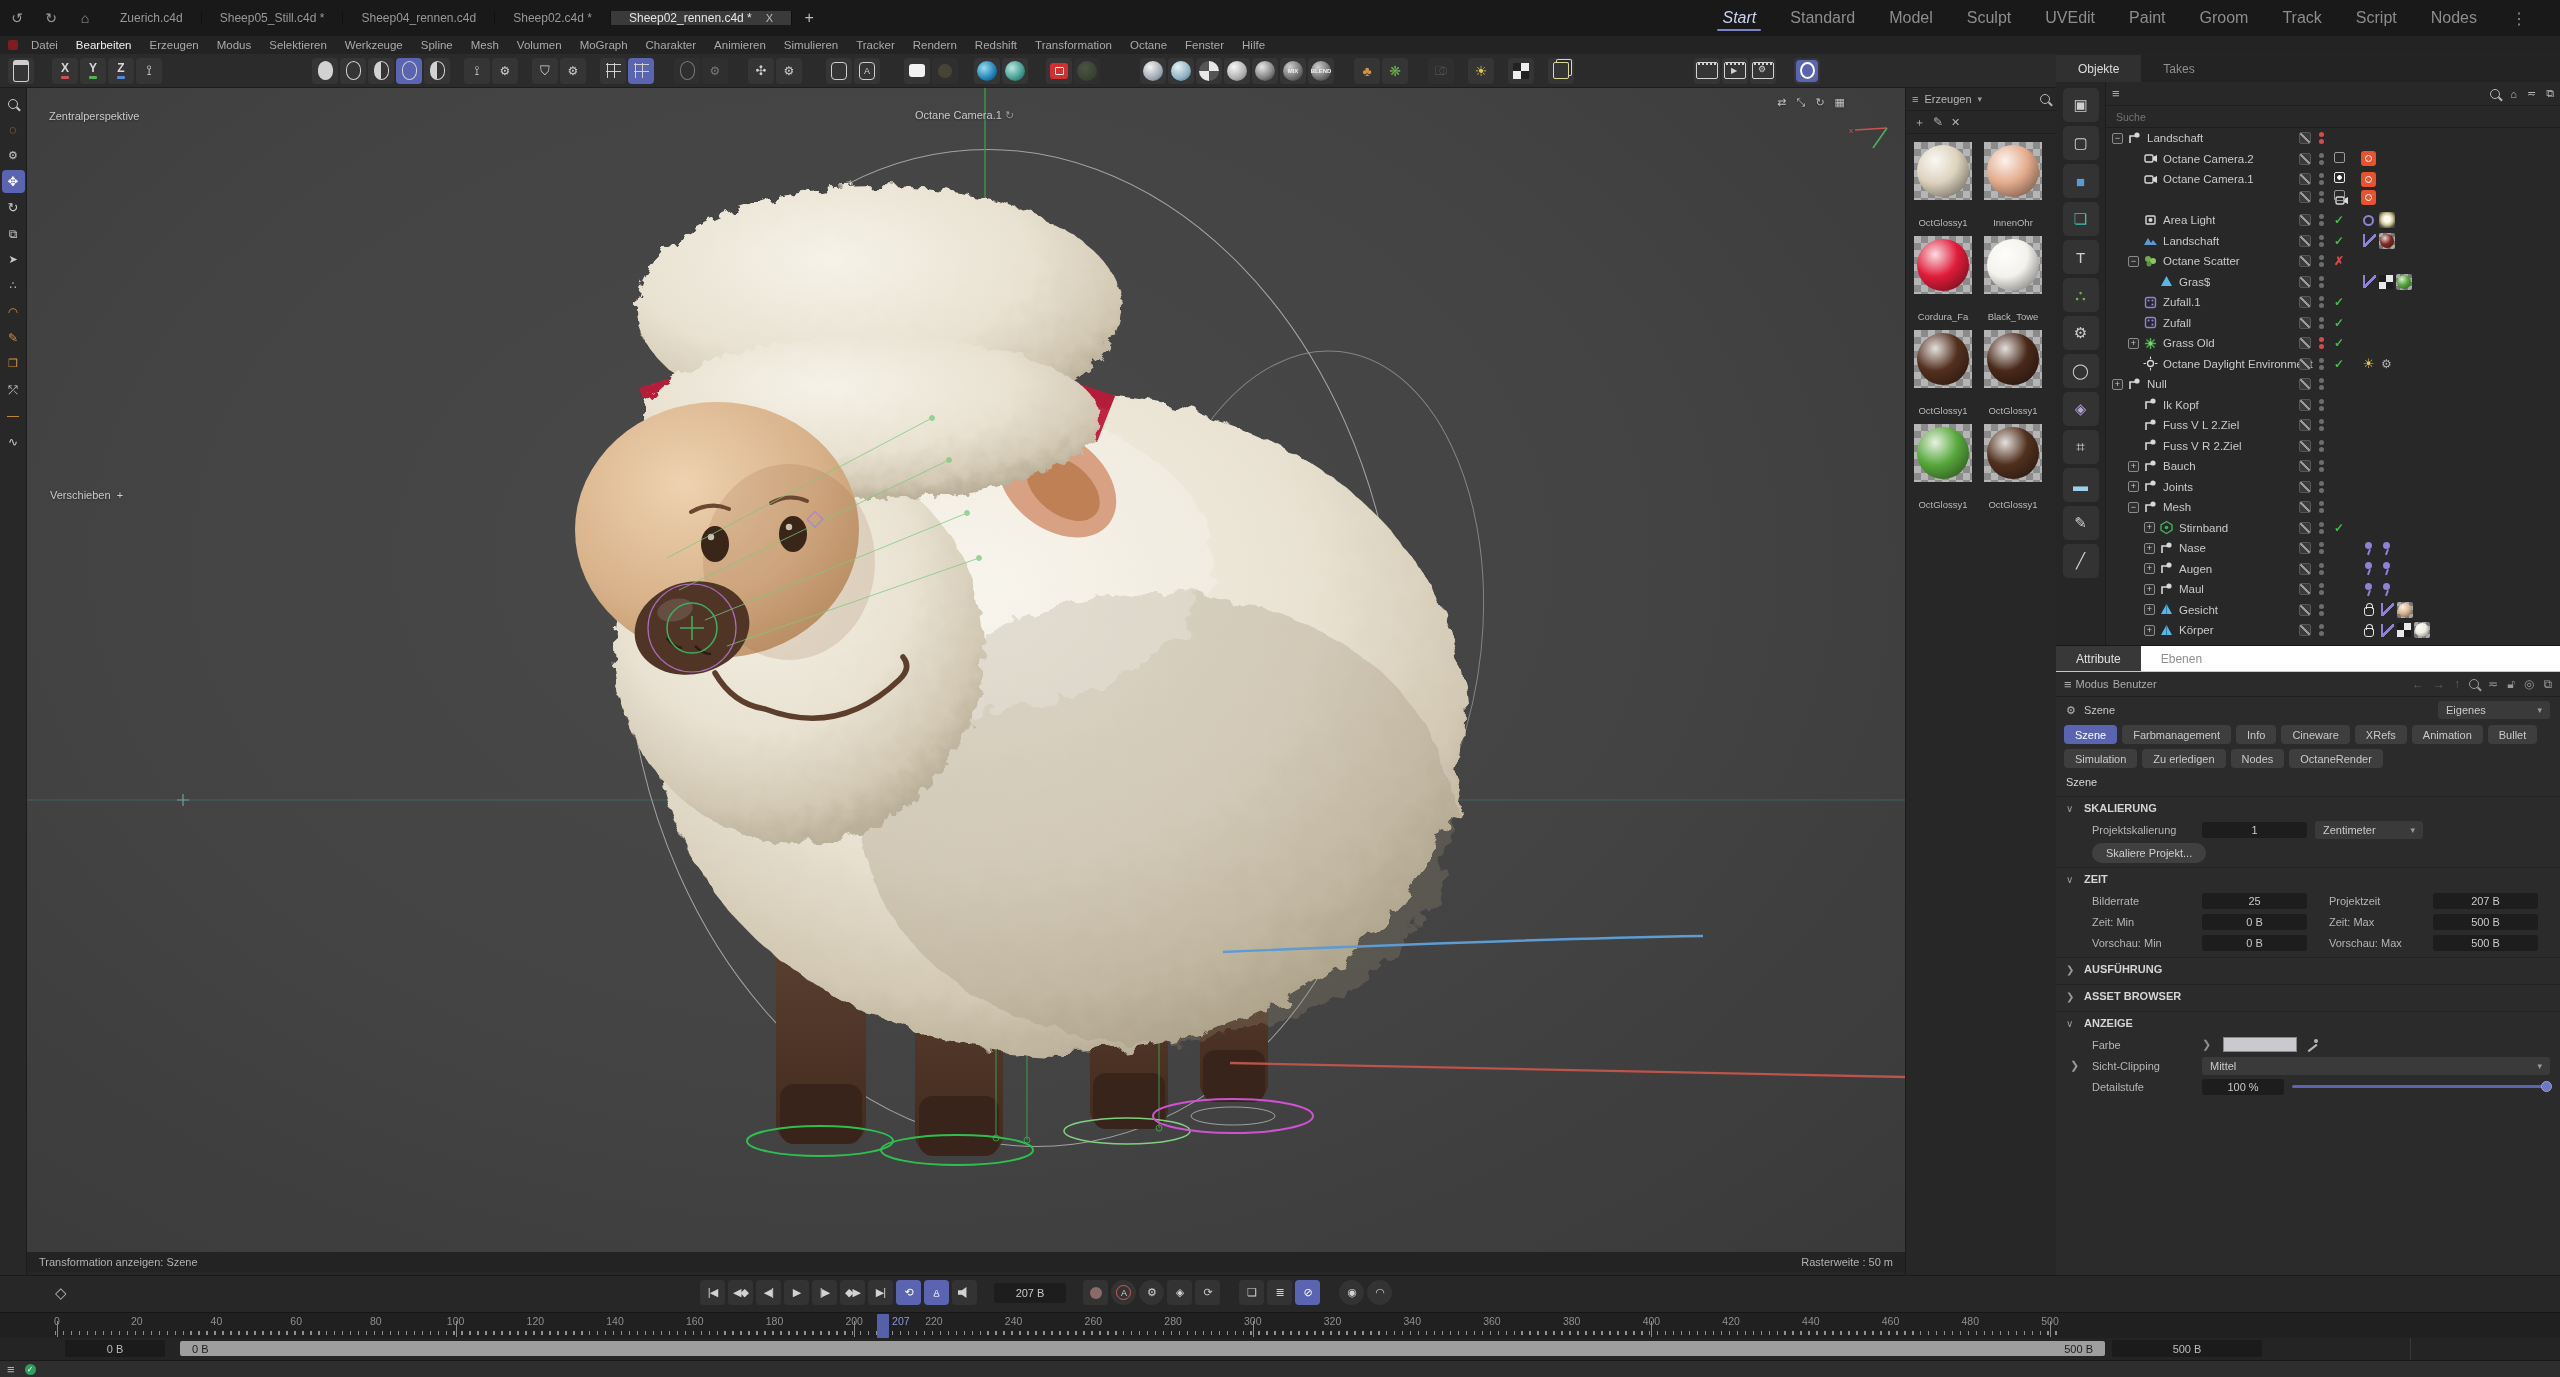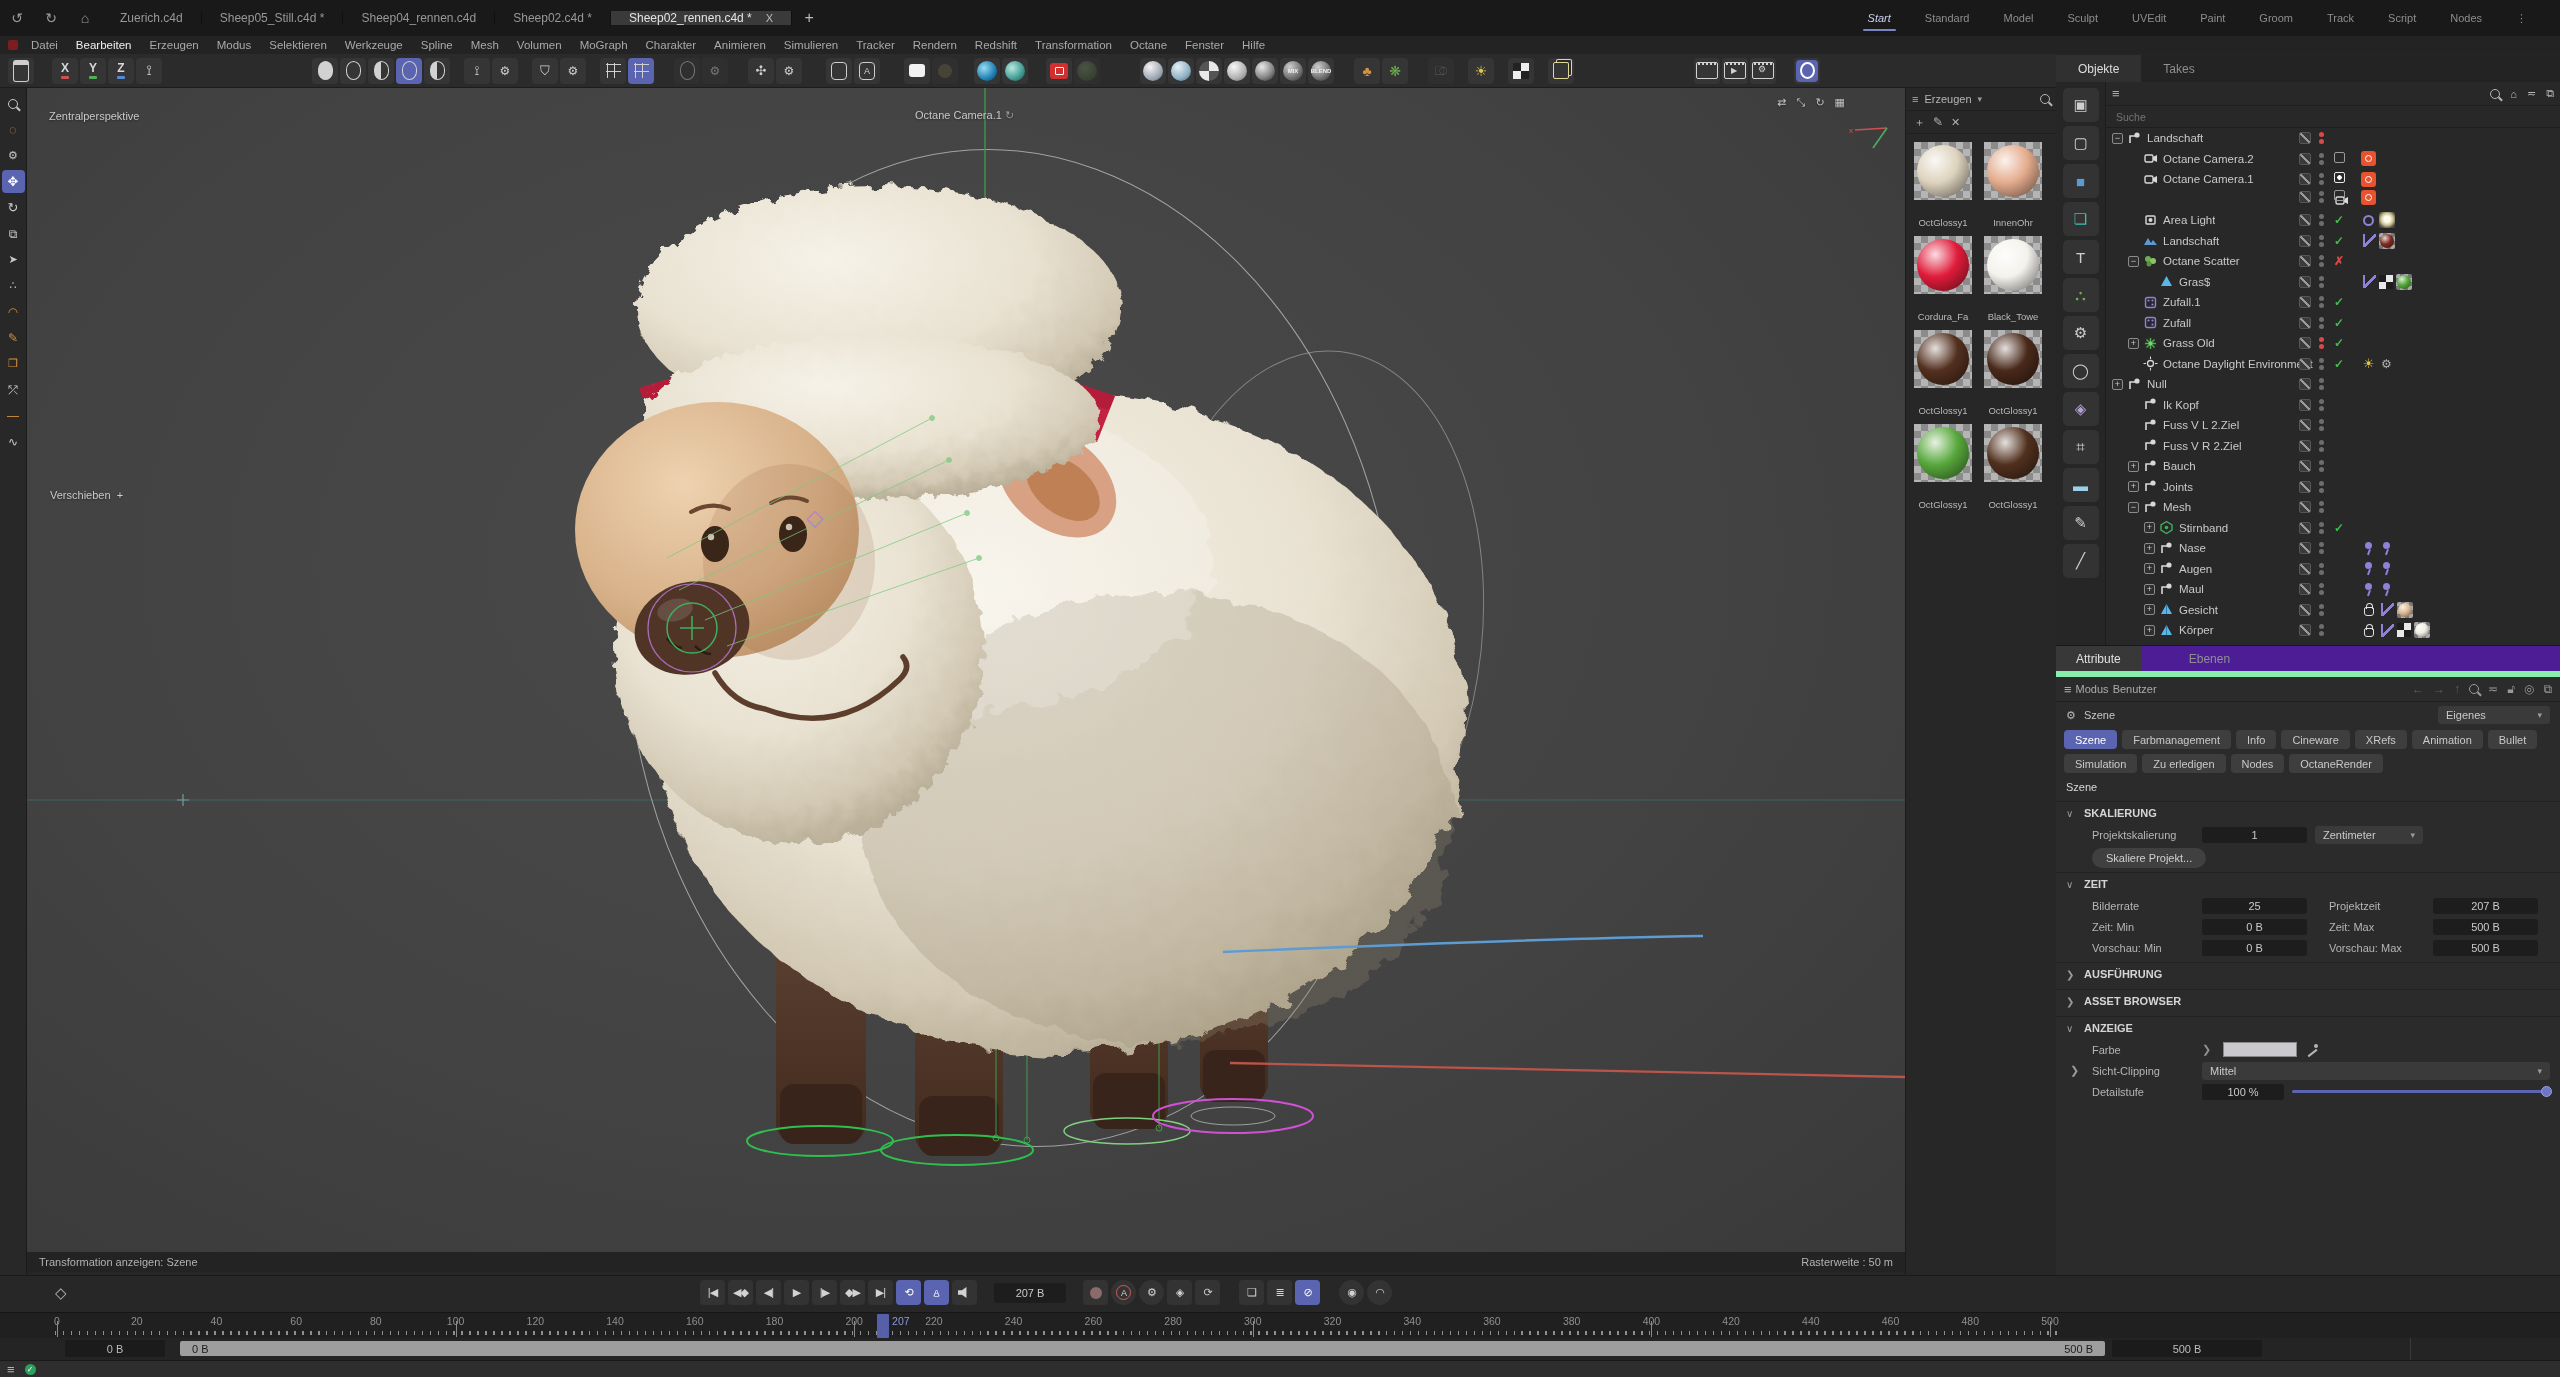--- a/index.html
+++ b/index.html
@@ -9,21 +9,21 @@
   .abs{position:absolute;}
   .row{display:flex;align-items:center;}
   
   #titlebar{left:0;top:0;width:2560px;height:36px;background:#191919;display:flex;align-items:stretch;}
   .tb-ico{width:34px;display:flex;align-items:center;justify-content:center;color:#9a9a9a;font-size:14px;}
   .doctab{display:flex;align-items:center;gap:8px;padding:0 18px;color:#989898;border-right:1px solid #101010;font-size:12px;}
   .doctab.active{background:#3a3a3a;color:#e4e4e4;}
   .doctab .x{color:#bbb;font-size:11px;margin-left:6px;}
   .newtab{width:34px;display:flex;align-items:center;justify-content:center;color:#bbb;font-size:16px;}
   #layouts{position:absolute;right:16px;top:0;height:36px;display:flex;align-items:stretch;}
-  .lay{display:flex;align-items:center;padding:0 17px;color:#8d8d8d;font-size:11px;position:relative;}
+  .lay{display:flex;align-items:center;padding:0 17px;color:#8d8d8d;font-size:16px;position:relative;}
   .lay.active{color:#ccd2f2;font-style:italic;}
   .lay.active:after{content:"";position:absolute;left:12px;right:12px;bottom:5px;height:2px;background:#7b85c6;border-radius:1px;}
   
   #menubar{left:0;top:36px;width:2560px;height:18px;background:#232323;display:flex;align-items:center;gap:0;padding-left:4px;box-sizing:border-box;}
   .menu-item{padding:0 9px;color:#a9a9a9;font-size:11.5px;}
   .menu-item.active{color:#f0f0f0;}
   #app-icon{width:10px;height:10px;background:#7e1d1d;border-radius:2px;margin:0 4px;}
   
   #toolbar{left:0;top:54px;width:2056px;height:34px;background:#2b2b2b;display:flex;align-items:center;padding-left:8px;box-sizing:border-box;border-bottom:1px solid #1c1c1c;}
   .tgroup{display:flex;align-items:center;gap:2px;margin-right:10px;}
@@ -119,21 +119,21 @@
   .tag-thumb i{position:absolute;inset:1px;border-radius:50%;display:block;}
   .tag-sun{color:#e8c53f;font-size:13px;}
   .tag-gear{color:#b0b0b0;font-size:12px;}
   .tag-pin{position:relative;}
   .tag-pin:before{content:"";position:absolute;left:4px;top:1px;width:7px;height:7px;border-radius:50%;background:#8d82d8;}
   .tag-pin:after{content:"";position:absolute;left:7px;top:8px;width:1.6px;height:6px;background:#8d82d8;transform:rotate(20deg);}
   .tag-bag{border:1.5px solid #e0e0e0;border-radius:2px 2px 3px 3px;width:10px;height:9px;margin-top:4px;position:relative;box-sizing:border-box;}
   .tag-bag:before{content:"";position:absolute;left:1px;top:-5px;width:5px;height:5px;border:1.5px solid #e0e0e0;border-bottom:none;border-radius:4px 4px 0 0;}
   
   #attr-panel{left:2056px;top:645px;width:504px;height:630px;background:#2b2b2b;border-top:1px solid #191919;box-sizing:border-box;}
-  #attr-tabs{display:flex;height:25px;background:#4c1d95;border-bottom:6px solid #86efac;gap:28px;}
+  #attr-tabs{display:flex;height:25px;background:#ffffff;border-bottom:1px solid #86efac;}
   .attr-tab{padding:0 20px;display:flex;align-items:center;color:#8f8f8f;font-size:12px;}
   .attr-tab.active{background:#383838;color:#e0e0e0;}
   #attr-menu{display:flex;align-items:center;height:24px;padding:0 8px;gap:4px;color:#ababab;border-bottom:1px solid #1f1f1f;}
   #attr-menu .icons{margin-left:auto;display:flex;gap:9px;color:#9a9a9a;align-items:center;font-size:12px;}
   #attr-obj{display:flex;align-items:center;height:26px;padding:0 10px;gap:8px;}
   .dropdown{background:#3a3a3a;border-radius:3px;height:18px;display:flex;align-items:center;padding:0 8px;gap:10px;color:#cacaca;}
   .dropdown .arr{color:#9a9a9a;font-size:9px;}
   #attr-chips{padding:2px 8px;display:flex;flex-wrap:wrap;gap:5px;}
   .chip{height:19px;background:#3e3e3e;border-radius:4px;display:flex;align-items:center;padding:0 11px;color:#c9c9c9;}
   .chip.active{background:#5a64b0;color:#fff;}

